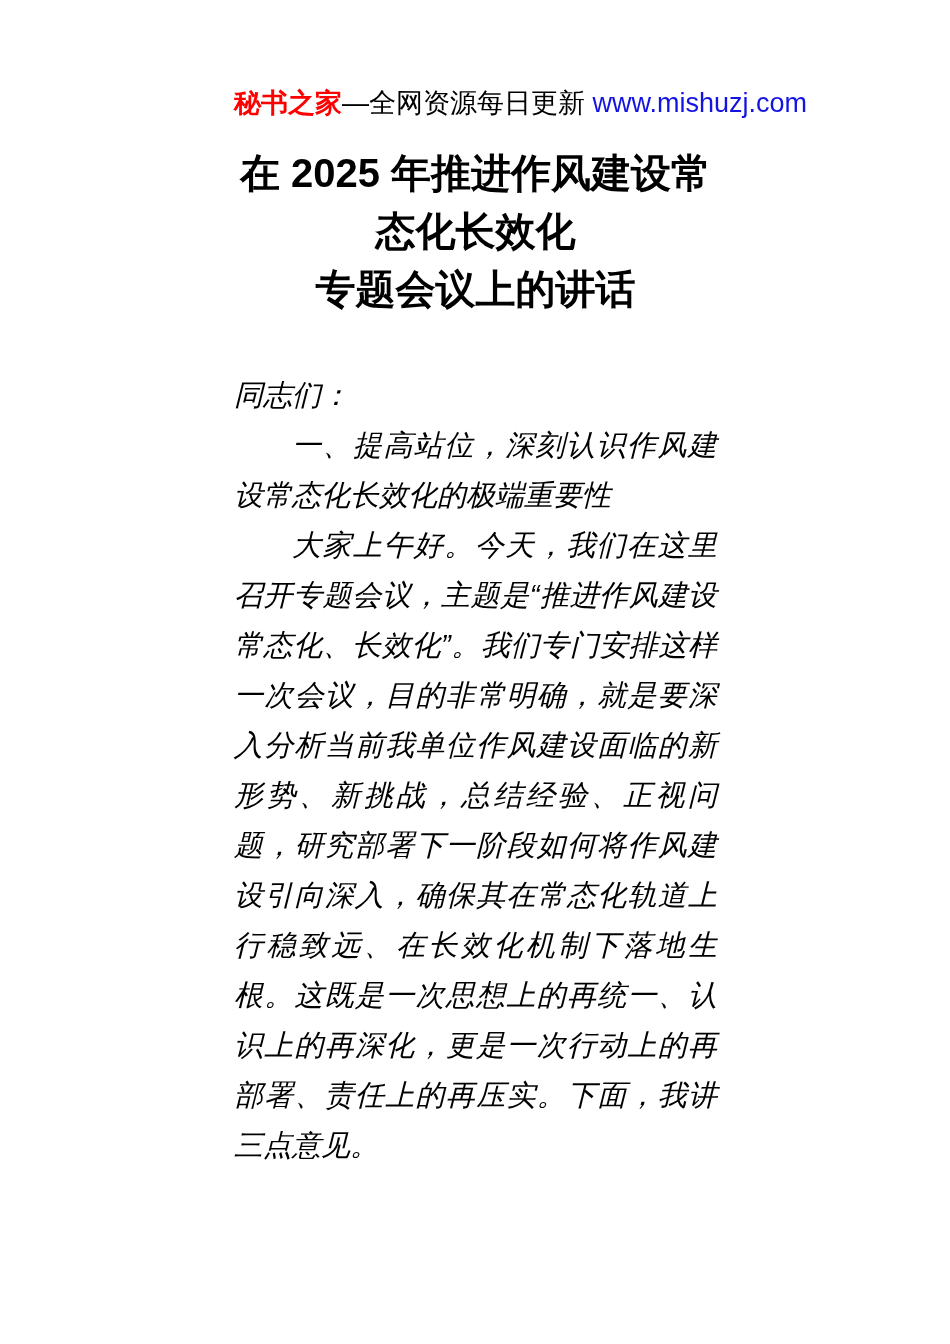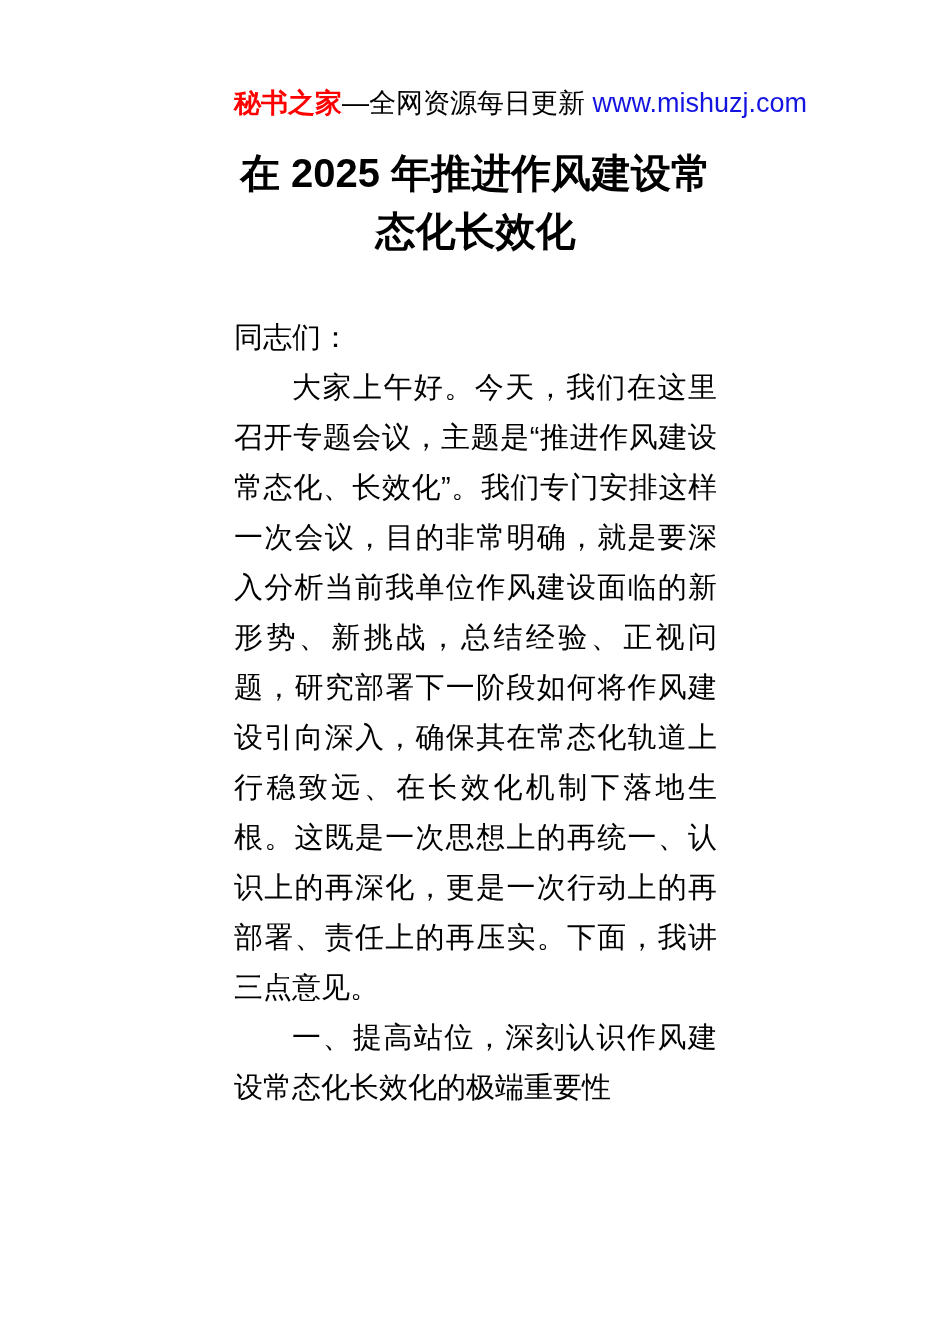--- a/index.html
+++ b/index.html
@@ -50,40 +50,42 @@
   .content {
     margin-top: 52px;
     font-size: 29px;
     line-height: 50px;
     text-align: justify;
     text-align-last: left;
   }
   .content p {
     margin: 0;
     padding: 0;
+    font-style: italic;
   }
   .para {
     text-indent: 2em;
   }
   .salutation {
     text-indent: 0;
   }
 </style>
 </head>
 <body>
 
 <div class="page">
 
   <div class="header">
     <span class="brand">秘书之家</span><span class="tagline">—全网资源每日更新 </span><span class="url">www.mishuzj.com</span>
   </div>
 
   <h1 class="title">
     <span class="title-line">在 2025 年推进作风建设常态化长效化</span>
+    <span class="title-line">专题会议上的讲话</span>
   </h1>
 
   <div class="content">
     <p class="salutation">同志们：</p>
+    <p class="para">一、提高站位，深刻认识作风建设常态化长效化的极端重要性</p>
     <p class="para">大家上午好。今天，我们在这里召开专题会议，主题是“推进作风建设常态化、长效化”。我们专门安排这样一次会议，目的非常明确，就是要深入分析当前我单位作风建设面临的新形势、新挑战，总结经验、正视问题，研究部署下一阶段如何将作风建设引向深入，确保其在常态化轨道上行稳致远、在长效化机制下落地生根。这既是一次思想上的再统一、认识上的再深化，更是一次行动上的再部署、责任上的再压实。下面，我讲三点意见。</p>
-    <p class="para">一、提高站位，深刻认识作风建设常态化长效化的极端重要性</p>
   </div>
 
 </div>
 
 </body></html>

